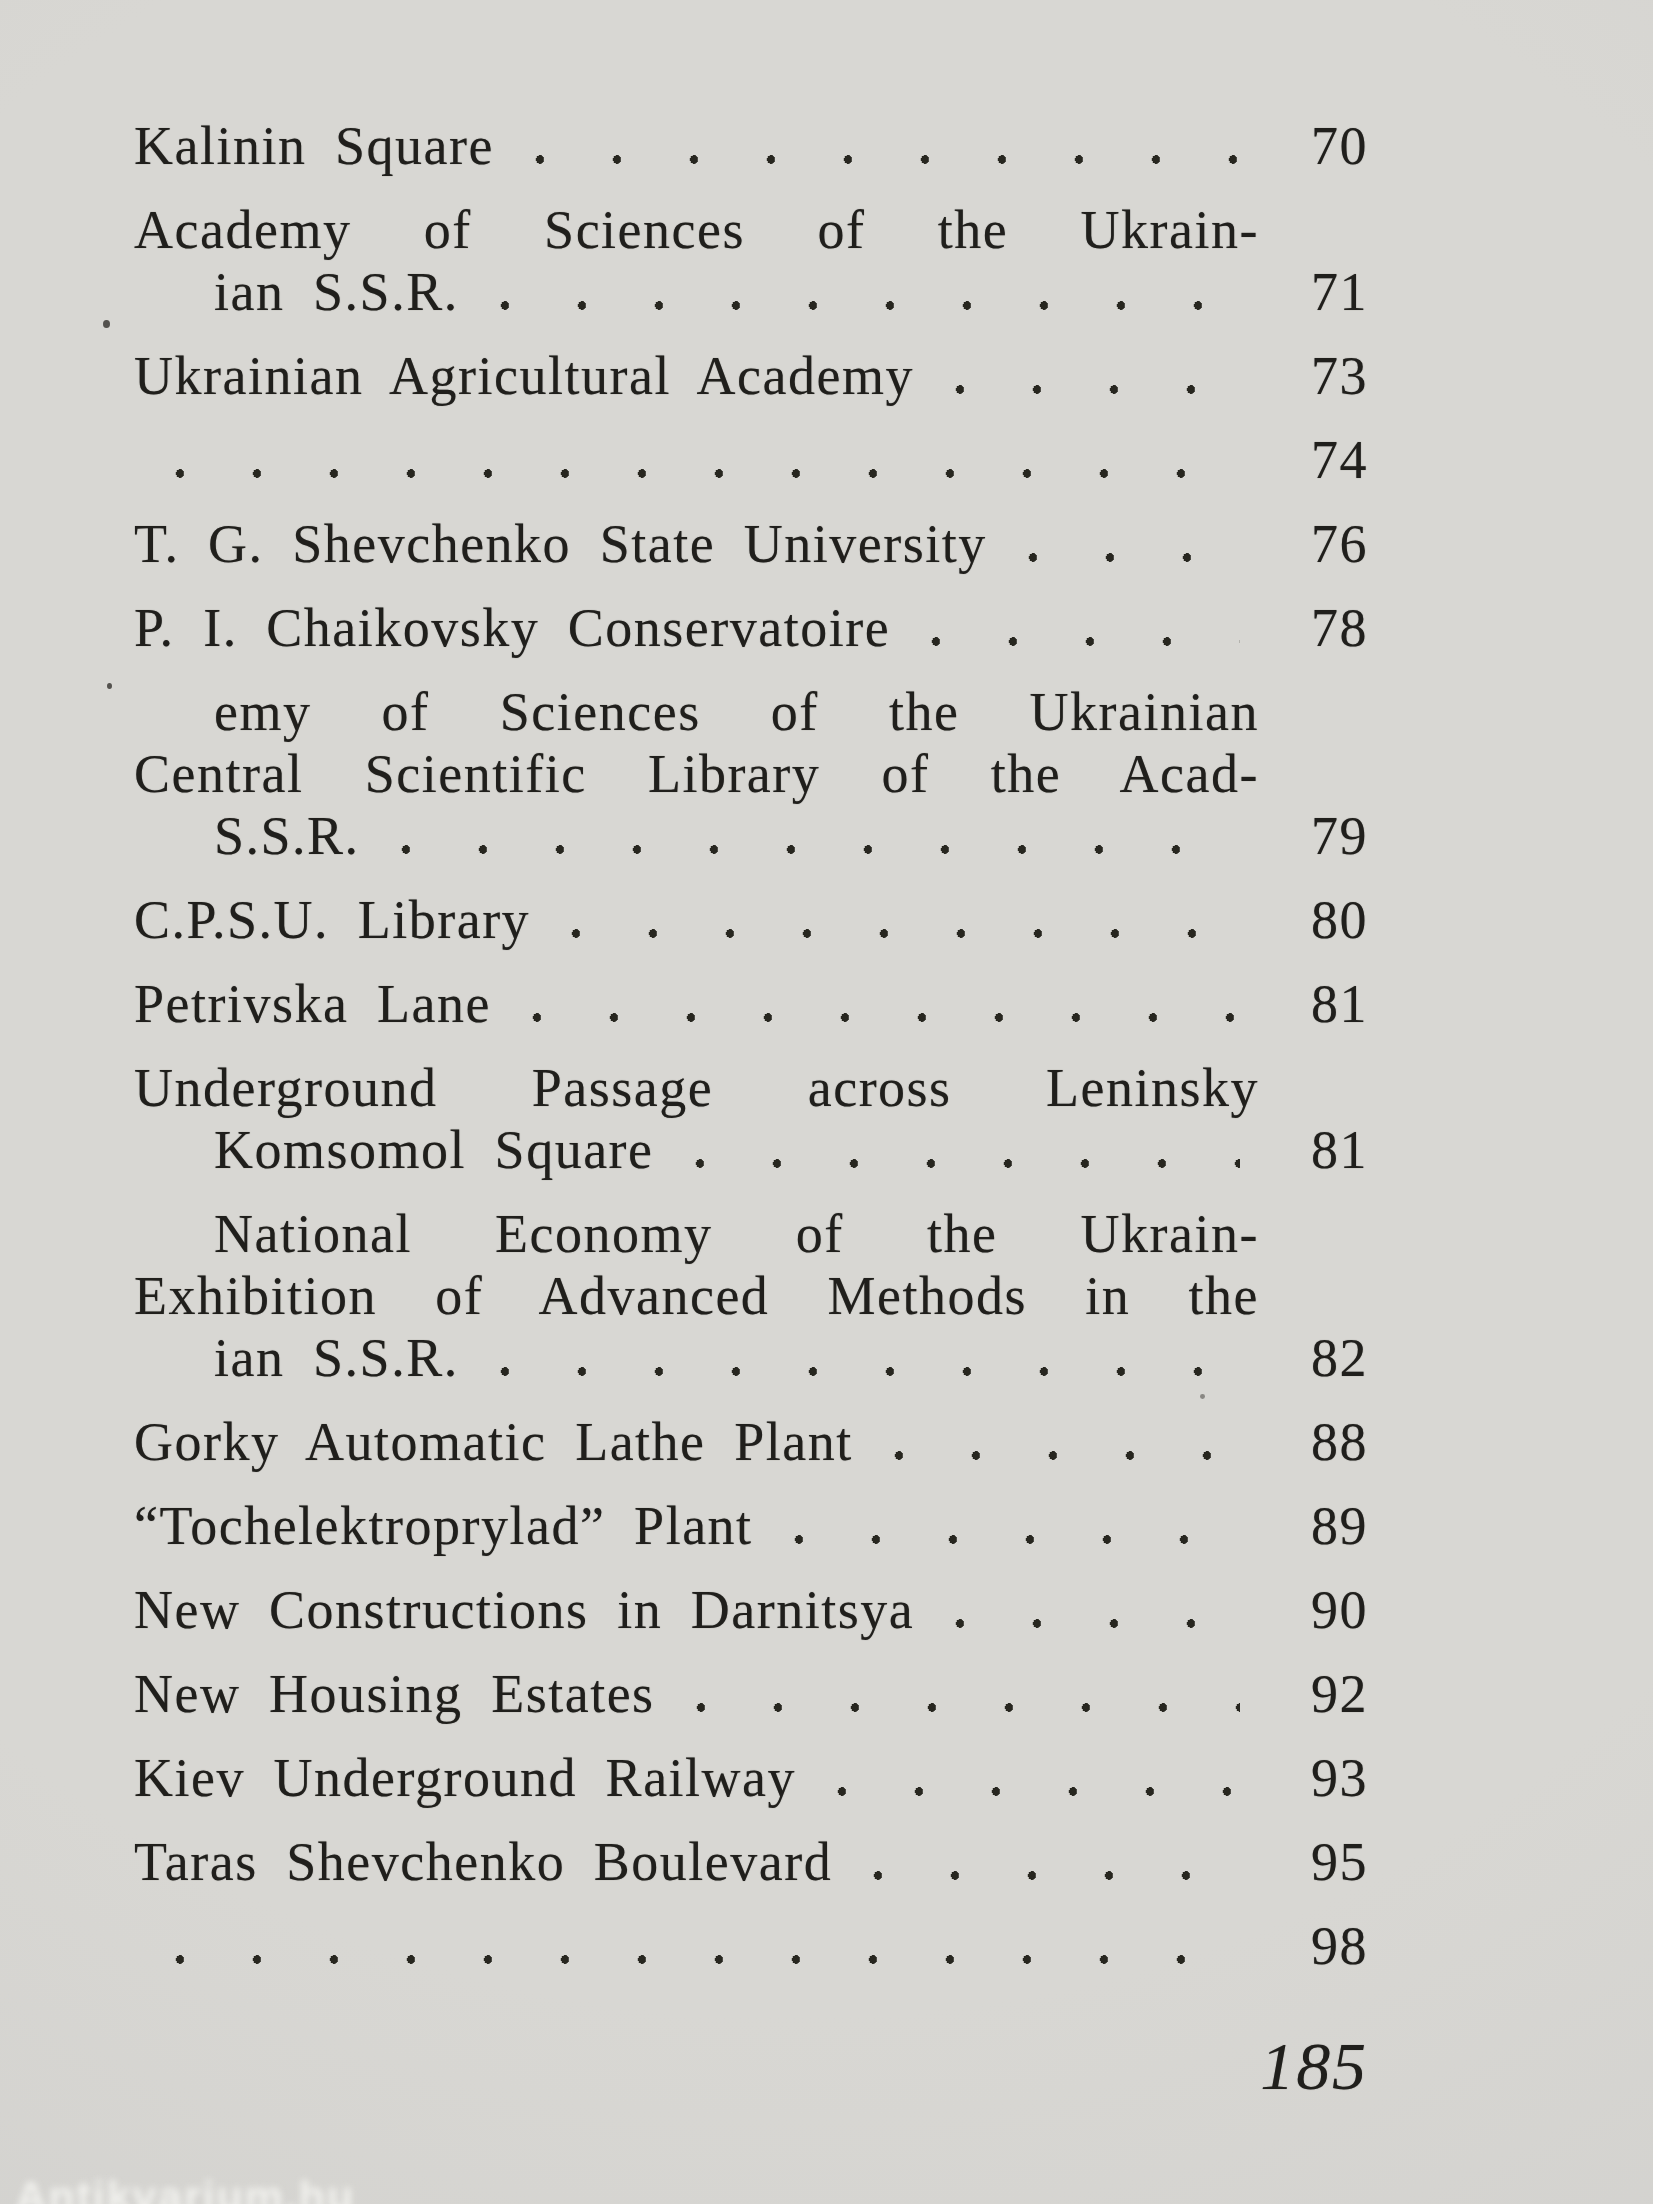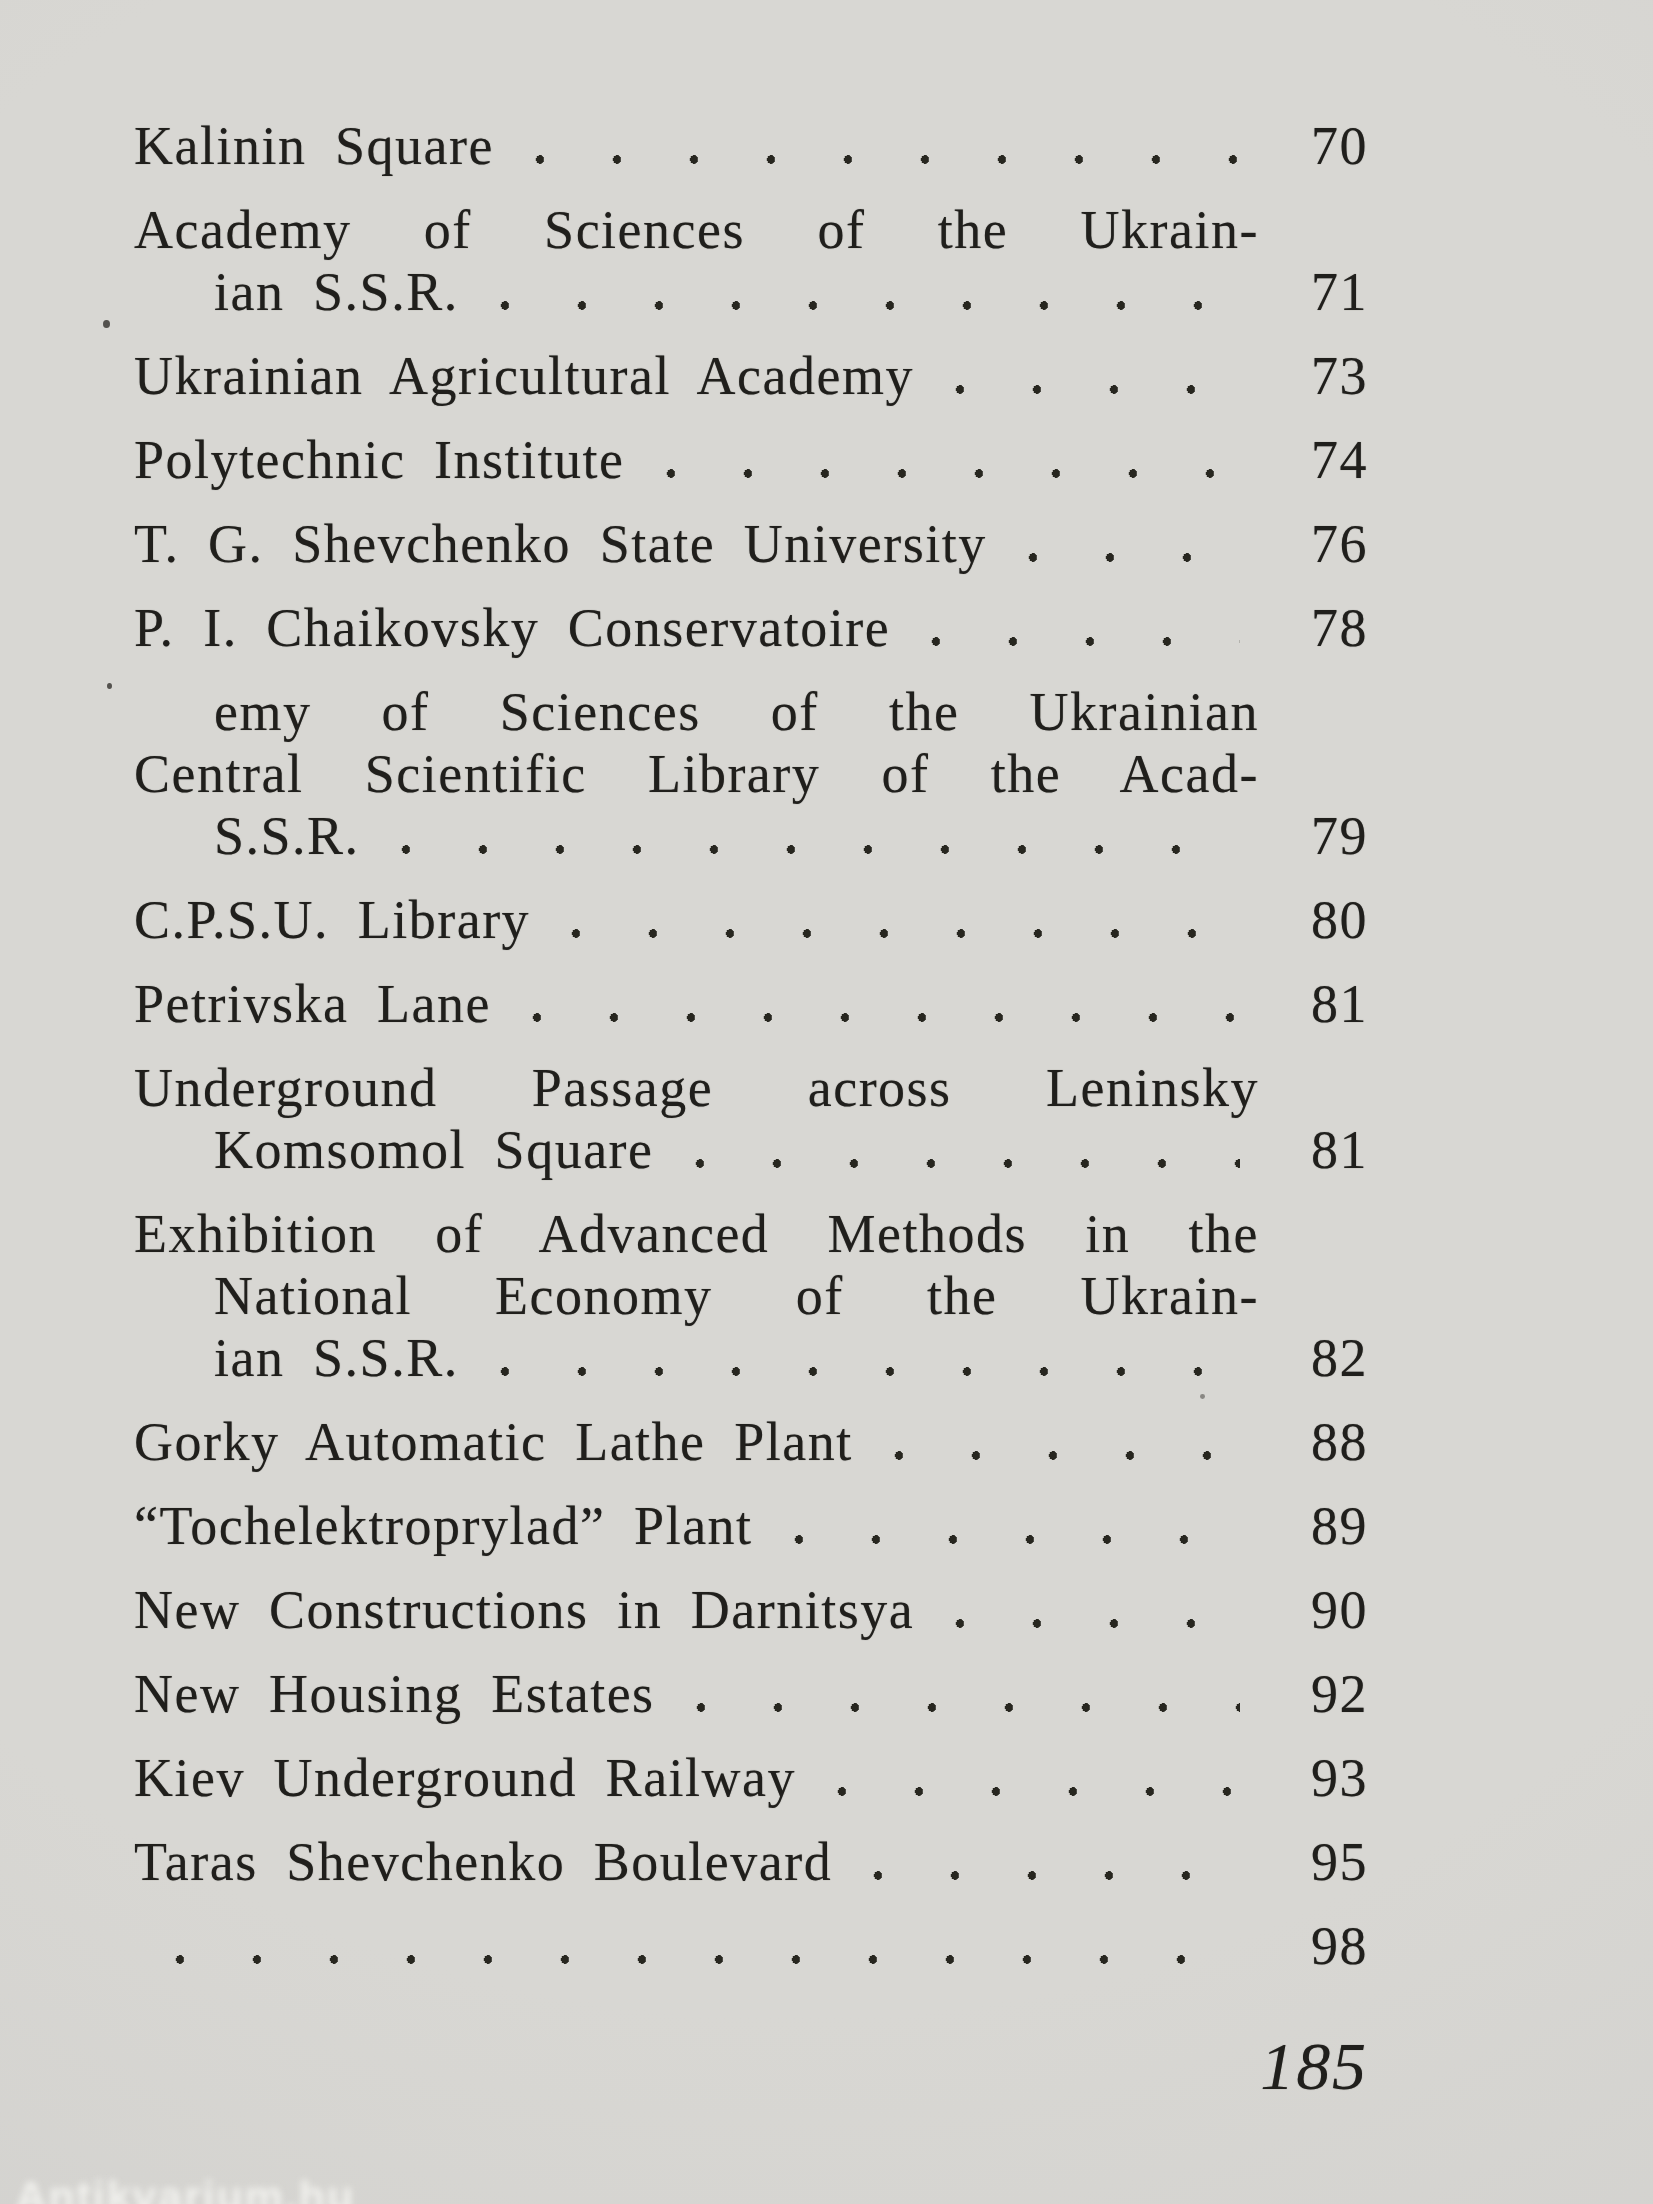--- a/index.html
+++ b/index.html
@@ -110,21 +110,20 @@
     <div class="entry">
       <div class="line">
         <span class="t">Ukrainian Agricultural Academy</span>
         <span class="leader"></span>
         <span class="pagenum">73</span>
       </div>
     </div>
 
     <div class="entry">
       <div class="line">
-        <span class="t">Polytechnic Institute</span>
         <span class="leader"></span>
         <span class="pagenum">74</span>
       </div>
     </div>
 
     <div class="entry">
       <div class="line">
         <span class="t">T. G. Shevchenko State University</span>
         <span class="leader"></span>
         <span class="pagenum">76</span>
@@ -174,25 +173,25 @@
         <span class="t">Underground Passage across Leninsky</span>
       </div>
       <div class="line indent">
         <span class="t">Komsomol Square</span>
         <span class="leader"></span>
         <span class="pagenum">81</span>
       </div>
     </div>
 
     <div class="entry">
-      <div class="line justify">
-        <span class="t">Exhibition of Advanced Methods in the</span>
-      </div>
       <div class="line justify indent">
         <span class="t">National Economy of the Ukrain-</span>
+      </div>
+      <div class="line justify">
+        <span class="t">Exhibition of Advanced Methods in the</span>
       </div>
       <div class="line indent">
         <span class="t">ian S.S.R.</span>
         <span class="leader"></span>
         <span class="pagenum">82</span>
       </div>
     </div>
 
     <div class="entry">
       <div class="line">

